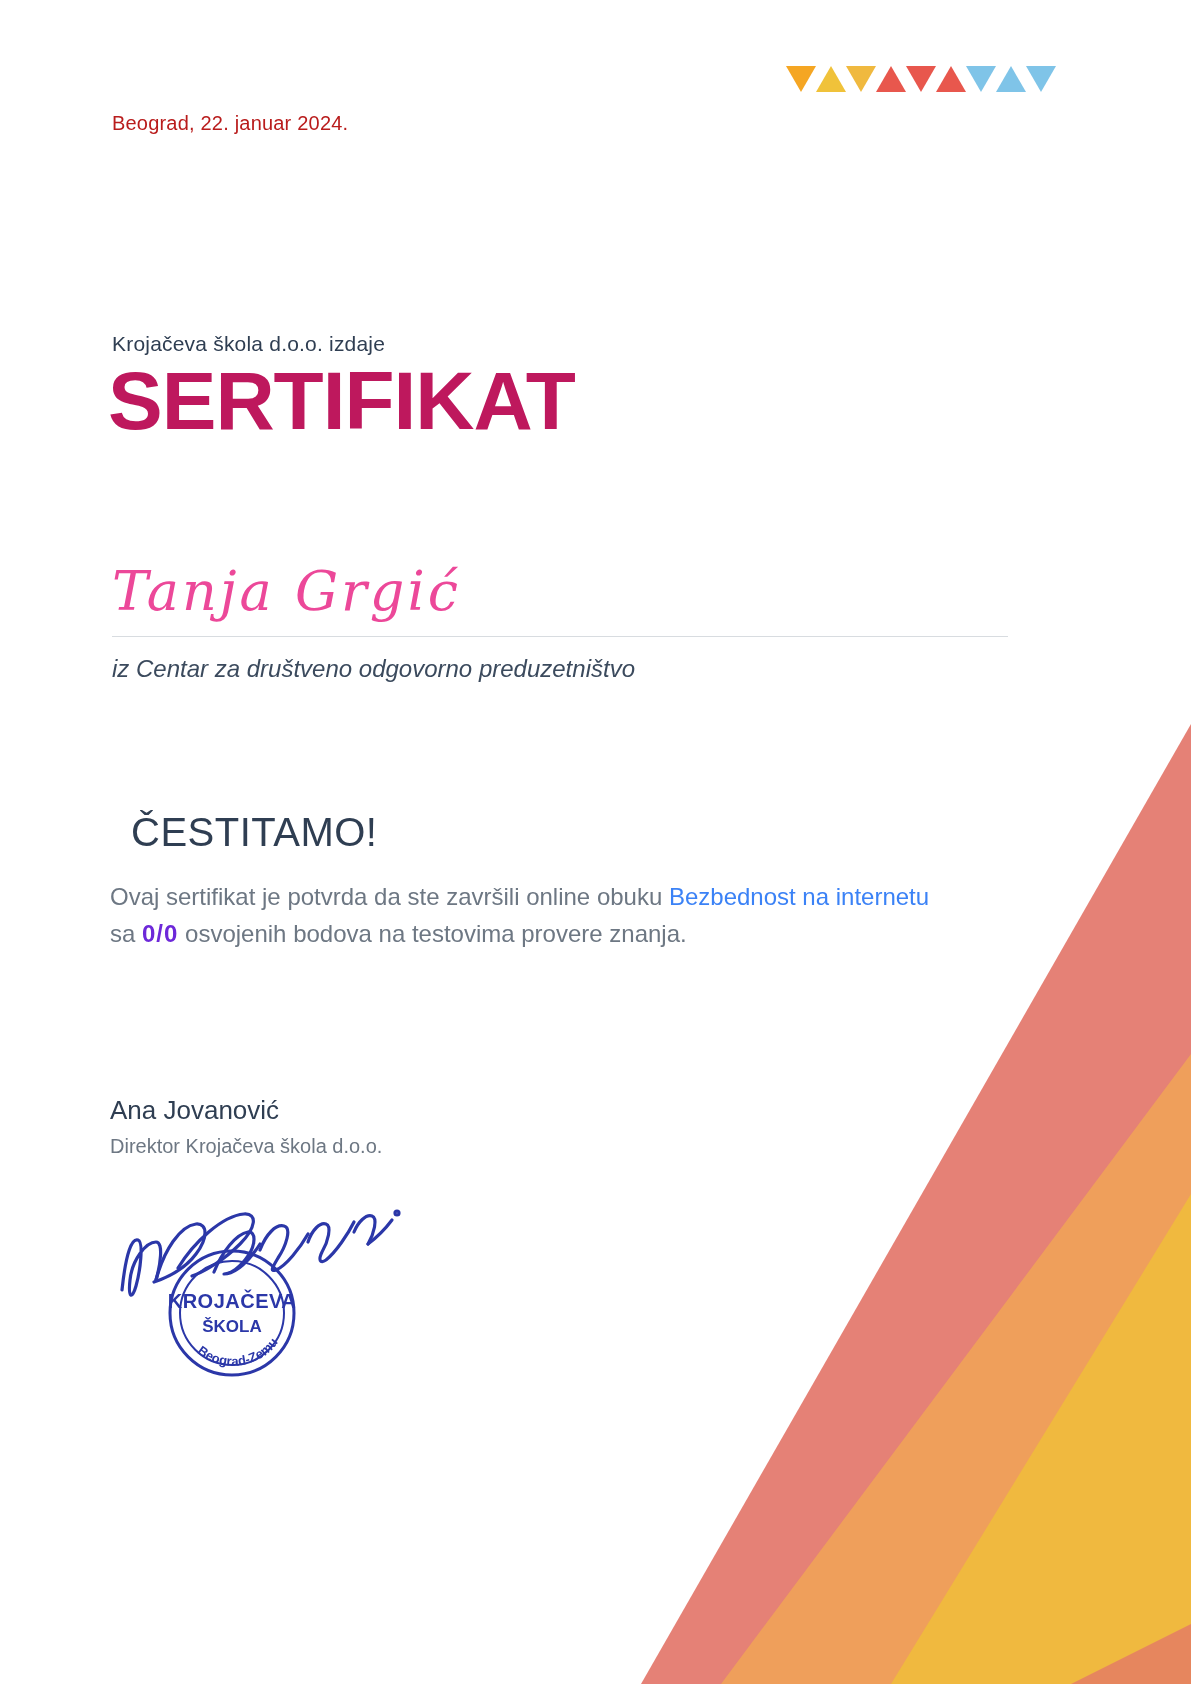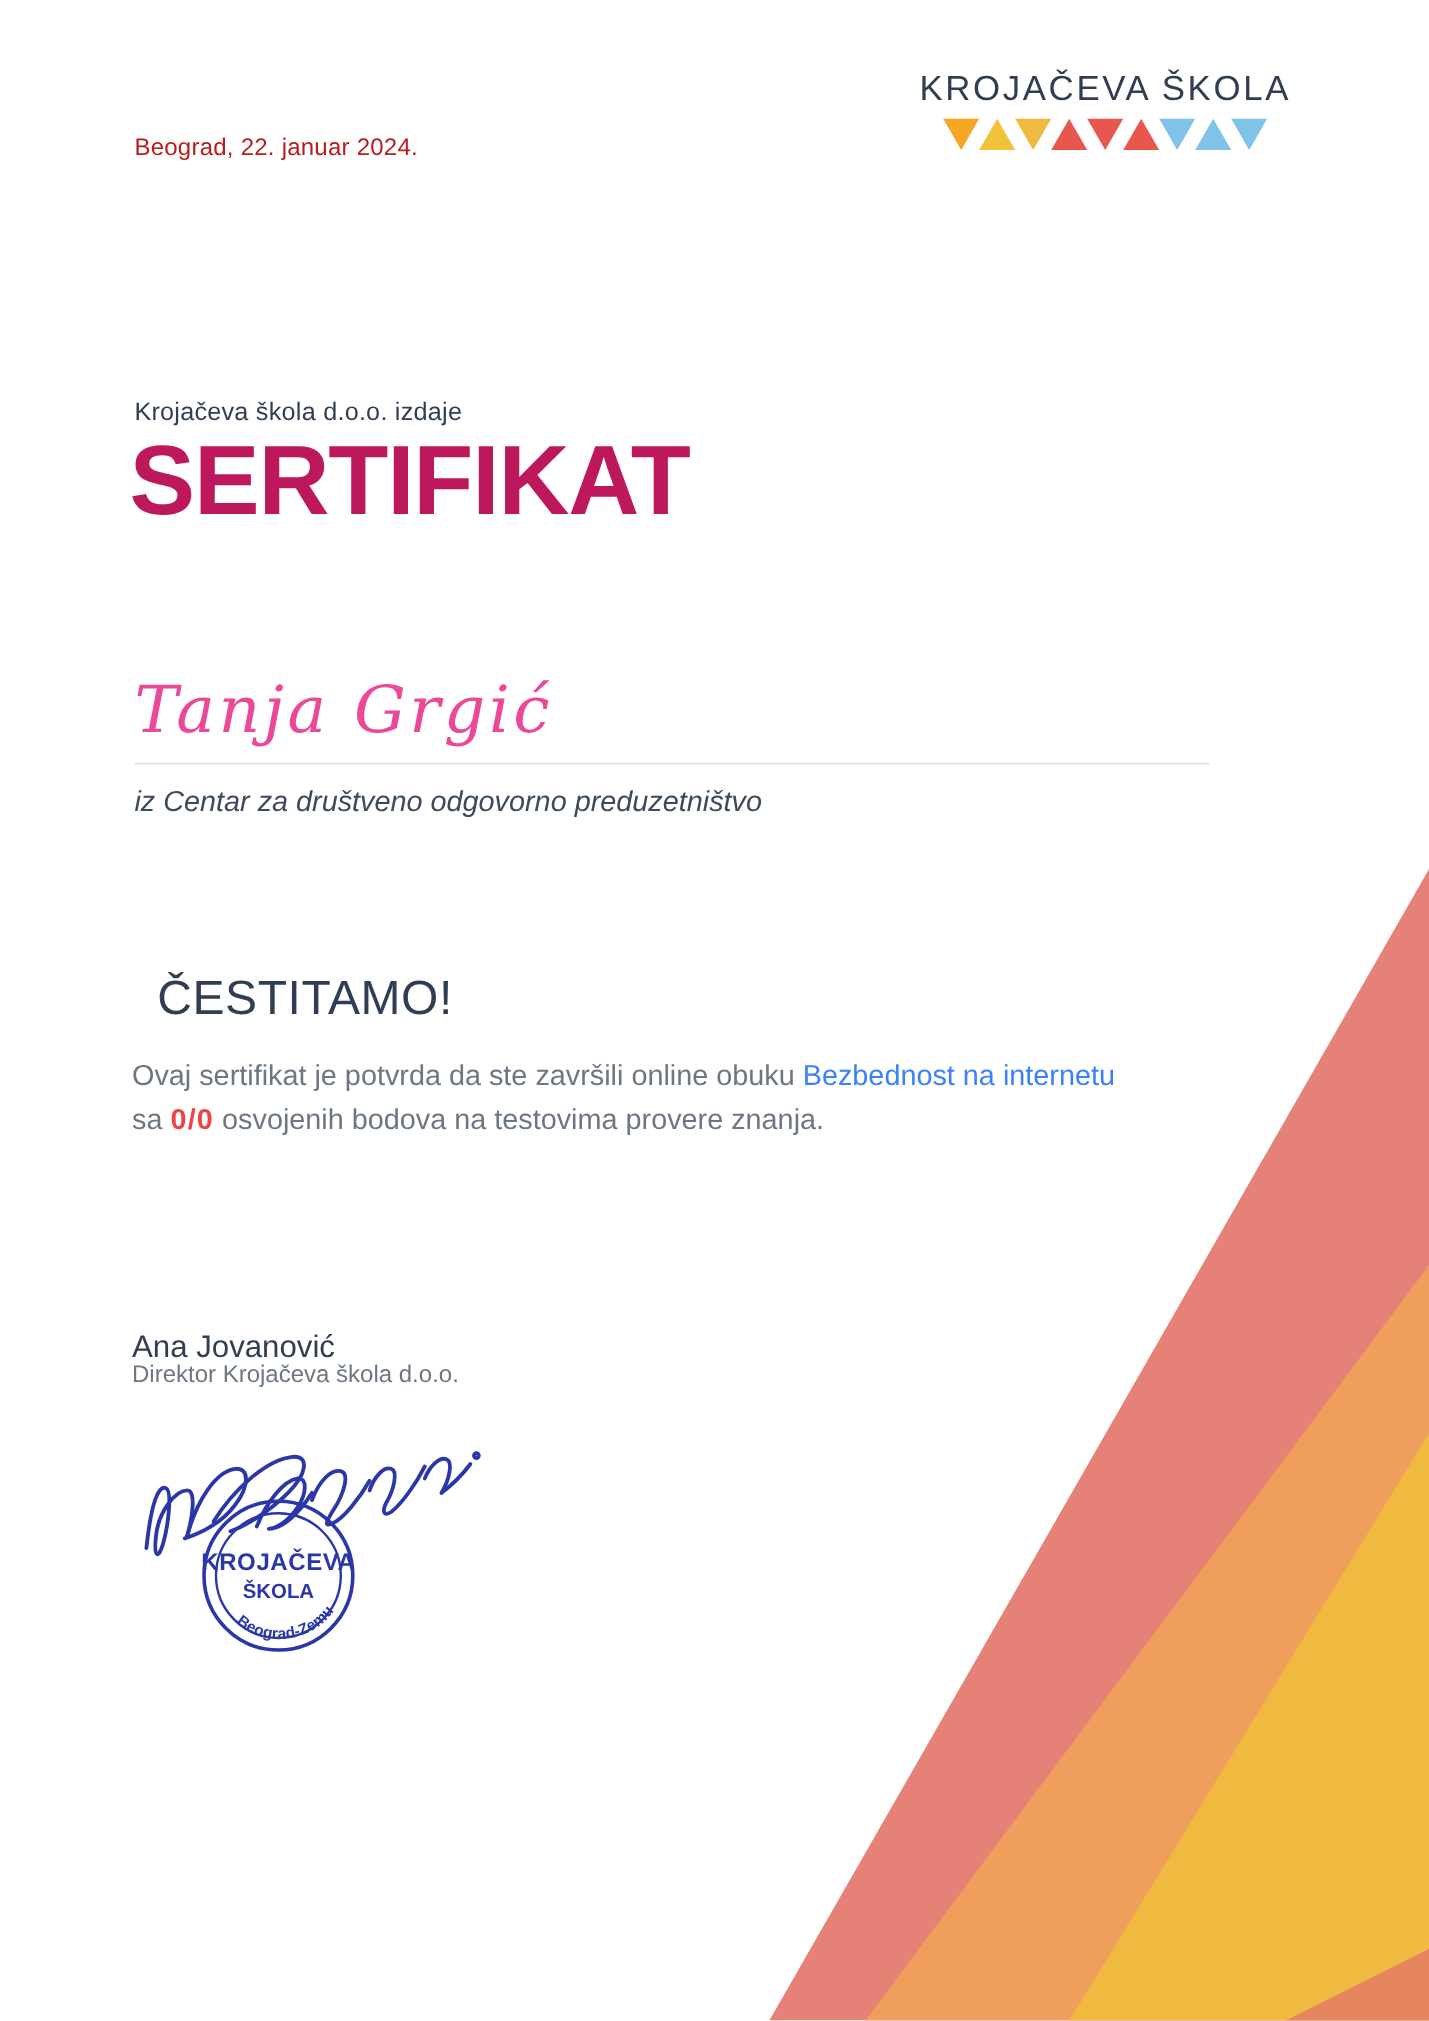--- a/index.html
+++ b/index.html
@@ -139,33 +139,32 @@
     width: 850px;
     font-size: 24px;
     line-height: 1.55;
     color: #6d7783;
   }
   .body-text b {
     color: #3b82f6;
     font-weight: normal;
   }
   .score {
-    color: #ef4444;
+    color: #6d28d9;
     font-weight: bold;
     letter-spacing: 1px;
   }
 
   
   .sig-name {
     position: absolute;
     left: 110px;
     top: 1095px;
     font-size: 26px;
     color: #2f3e52;
-    margin-top: 12px;
   }
   .sig-role {
     position: absolute;
     left: 110px;
     top: 1135px;
     font-size: 20px;
     color: #6d7783;
   }
   .sig-graphic {
     position: absolute;
@@ -176,21 +175,20 @@
   }
 </style>
 </head>
 <body>
 
 <div class="page">
 
   <div class="date-line">Beograd, 22. januar 2024.</div>
 
   <div class="logo">
-    <div class="logo-text">KROJAČEVA ŠKOLA</div>
     <div class="logo-tri">
       <span class="tri" style="border-top-color:#f5a623"></span>
       <span class="tri up" style="border-bottom-color:#f0c23a"></span>
       <span class="tri" style="border-top-color:#f0b93f"></span>
       <span class="tri up" style="border-bottom-color:#e8574d"></span>
       <span class="tri" style="border-top-color:#e8574d"></span>
       <span class="tri up" style="border-bottom-color:#e8574d"></span>
       <span class="tri" style="border-top-color:#7fc4e8"></span>
       <span class="tri up" style="border-bottom-color:#7fc4e8"></span>
       <span class="tri" style="border-top-color:#7fc4e8"></span>

